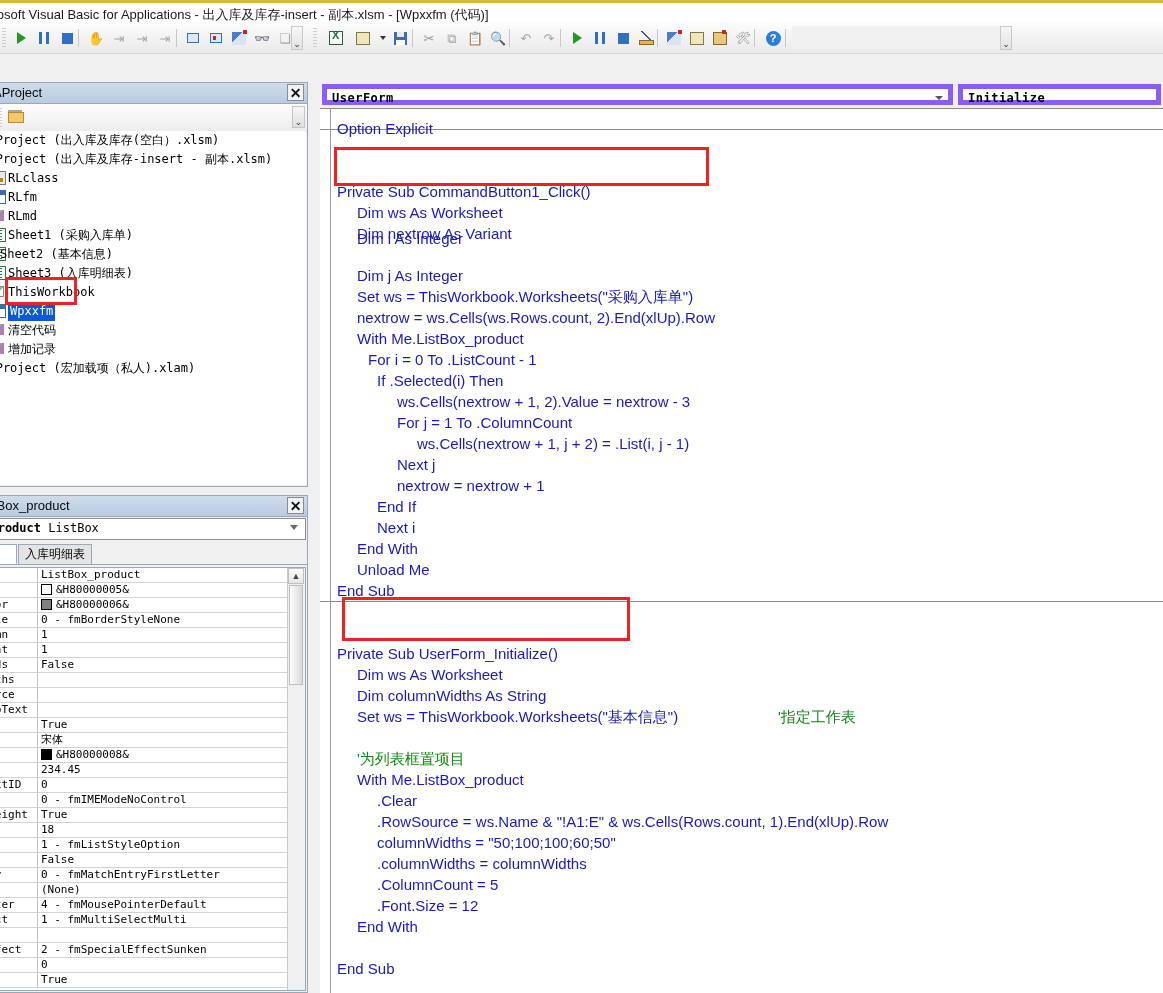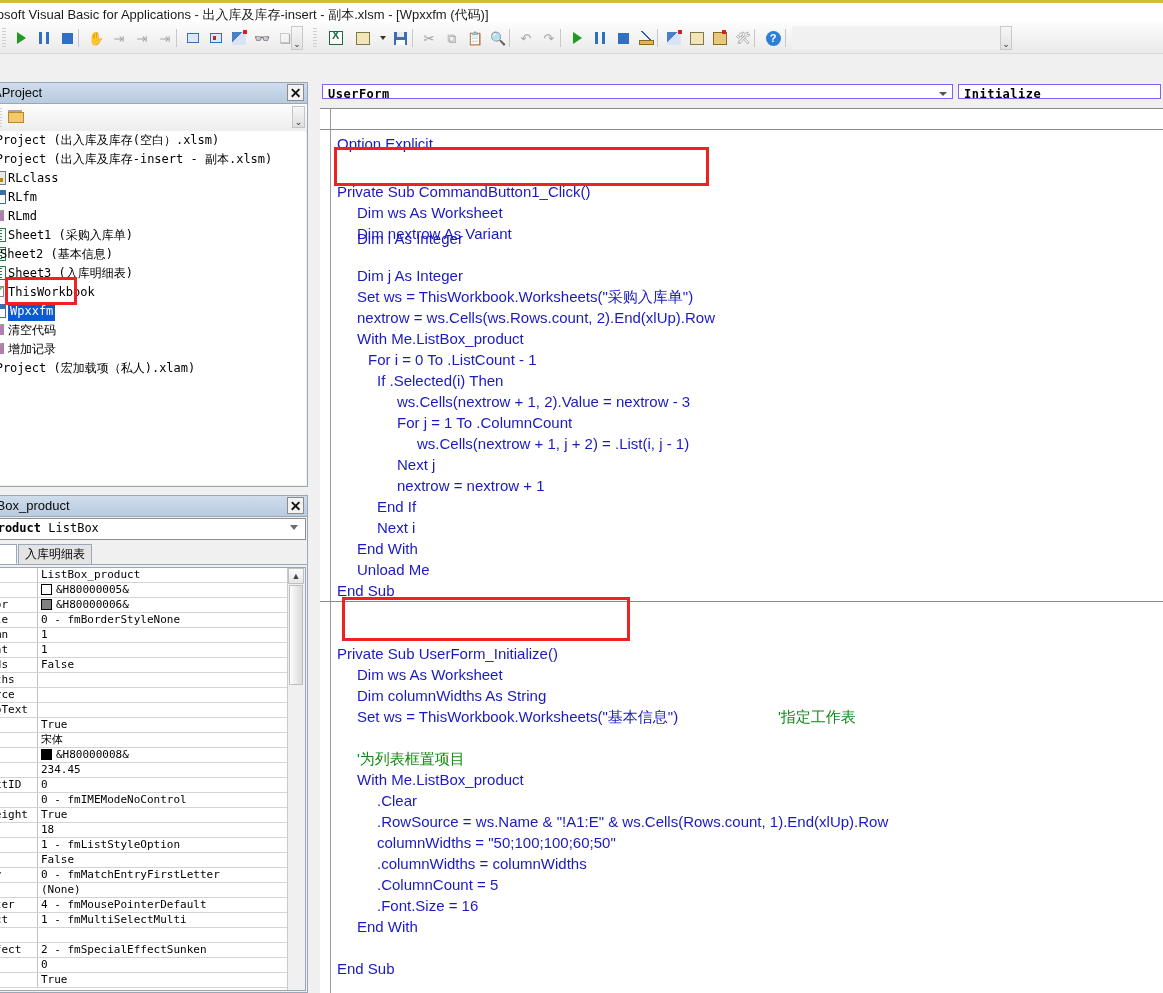--- a/index.html
+++ b/index.html
@@ -203,22 +203,22 @@
   .gsb .thumb{position:absolute;left:1px;top:17px;width:14px;height:100px;
      background:linear-gradient(to right,#fdfdfd,#d9d9d9);border:1px solid #bdbdbd;box-sizing:border-box;}
 
   
   .code{
     position:absolute;left:320px;top:82px;width:843px;height:911px;
     background:#ffffff;box-sizing:border-box;
   }
   .code-top{position:relative;height:26px;background:#f0f0f0;}
   .cmb{
-    position:absolute;top:2px;height:15px;background:#ffffff;
-    border:1px solid #8b5cf6;box-sizing:border-box;
+    position:absolute;top:2px;height:21px;background:#ffffff;
+    border:5px solid #8b5cf6;box-sizing:border-box;
   }
   .cmb .ct{
     position:absolute;left:5px;top:2px;
     font-family:"DejaVu Sans Mono","Liberation Mono",monospace;
     font-size:12px;font-weight:bold;color:#000;letter-spacing:.5px;white-space:nowrap;
   }
   .cmb .arw{position:absolute;right:5px;top:7px;width:0;height:0;
      border-top:4px solid #555;border-left:4px solid transparent;border-right:4px solid transparent;}
   .code-area{
     position:absolute;left:0;top:26px;right:0;bottom:0;background:#ffffff;
@@ -592,21 +592,21 @@
       </div>
       <div class="cmb" style="left:638px;right:2px;">
         <div class="ct">Initialize</div>
       </div>
     </div>
     <div class="code-area">
       <div class="code-gutter"></div>
       <div class="hr1" style="top:20px;"></div>
       <div class="hr1" style="top:492px;"></div>
       <div id="codelines">
-          <div class="cl" style="top: 24px; left: 17px;">Option Explicit</div>
+          <div class="cl" style="top: 9px; left: 17px;">Option Explicit</div>
           <div class="cl" style="top: 72px; left: 17px;">Private Sub CommandButton1_Click()</div>
           <div class="cl" style="top: 93px; left: 37px;">Dim ws As Worksheet</div>
           <div class="cl" style="top: 114px; left: 37px;">Dim nextrow As Variant</div>
           <div class="cl" style="top: 119px; left: 37px;">Dim i As Integer</div>
           <div class="cl" style="top: 156px; left: 37px;">Dim j As Integer</div>
           <div class="cl" style="top: 177px; left: 37px;">Set ws = ThisWorkbook.Worksheets("采购入库单")</div>
           <div class="cl" style="top: 198px; left: 37px;">nextrow = ws.Cells(ws.Rows.count, 2).End(xlUp).Row</div>
           <div class="cl" style="top: 219px; left: 37px;">With Me.ListBox_product</div>
           <div class="cl" style="top: 240px; left: 48px;">For i = 0 To .ListCount - 1</div>
           <div class="cl" style="top: 261px; left: 57px;">If .Selected(i) Then</div>
@@ -625,21 +625,21 @@
           <div class="cl" style="top: 576px; left: 37px;">Dim columnWidths As String</div>
           <div class="cl" style="top: 597px; left: 37px;">Set ws = ThisWorkbook.Worksheets("基本信息")</div>
           <div class="cl cmt" style="top: 597px; left: 458px;">'指定工作表</div>
           <div class="cl cmt" style="top: 639px; left: 37px;">'为列表框置项目</div>
           <div class="cl" style="top: 660px; left: 37px;">With Me.ListBox_product</div>
           <div class="cl" style="top: 681px; left: 57px;">.Clear</div>
           <div class="cl" style="top: 702px; left: 57px;">.RowSource = ws.Name &amp; "!A1:E" &amp; ws.Cells(Rows.count, 1).End(xlUp).Row</div>
           <div class="cl" style="top: 723px; left: 57px;">columnWidths = "50;100;100;60;50"</div>
           <div class="cl" style="top: 744px; left: 57px;">.columnWidths = columnWidths</div>
           <div class="cl" style="top: 765px; left: 57px;">.ColumnCount = 5</div>
-          <div class="cl" style="top: 786px; left: 57px;">.Font.Size = 16</div>
+          <div class="cl" style="top: 786px; left: 57px;">.Font.Size = 12</div>
           <div class="cl" style="top: 807px; left: 37px;">End With</div>
           <div class="cl" style="top: 849px; left: 17px;">End Sub</div>
         </div>
     </div>
   </div>
 
   <div class="redbox" style="left:334px;top:147px;width:375px;height:39px;"></div>
   <div class="redbox" style="left:342px;top:597px;width:288px;height:44px;"></div>
   <div class="redbox" style="left:5px;top:277px;width:72px;height:28px;"></div>
 

